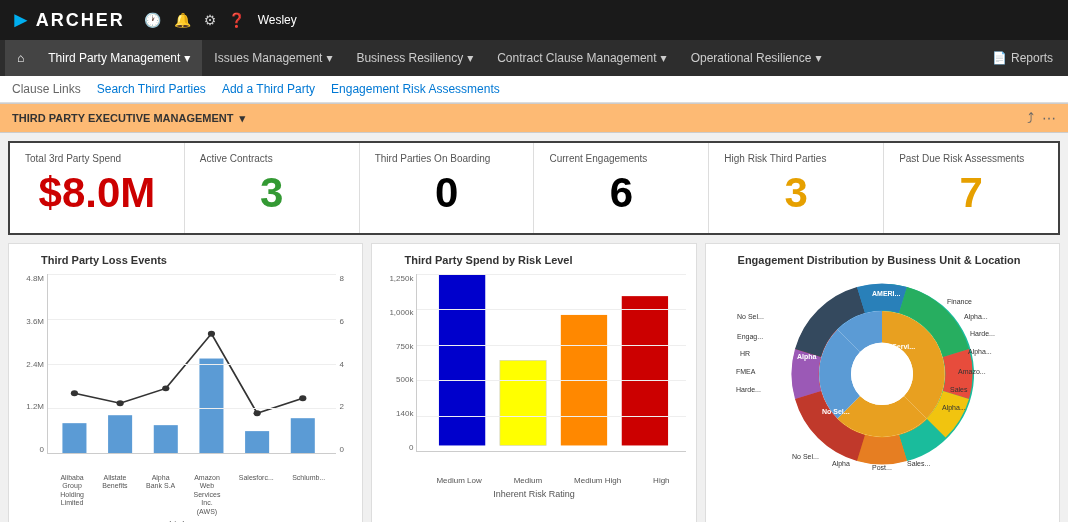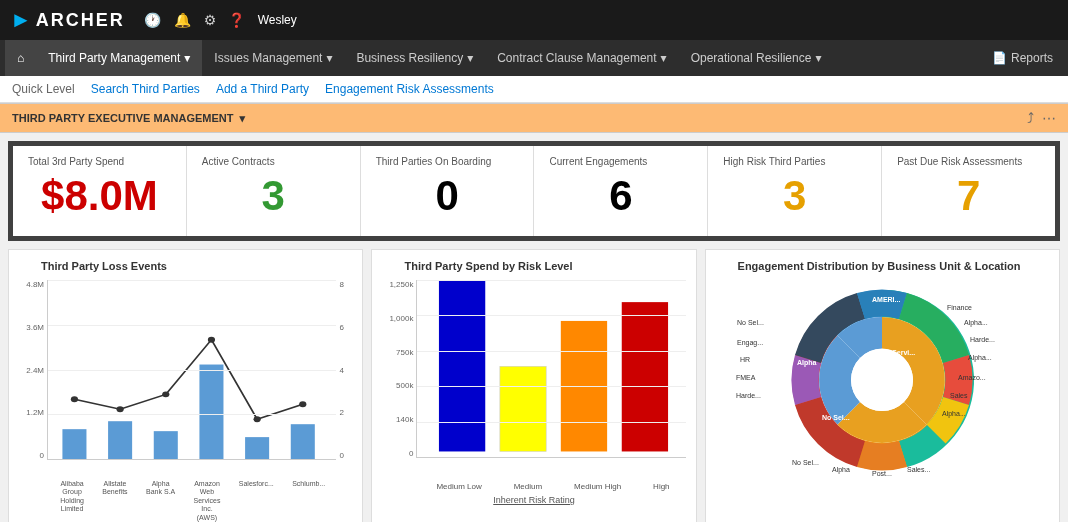--- a/index.html
+++ b/index.html
@@ -125,21 +125,21 @@
       gap: 6px;
     }
     .dashboard-actions { display: flex; gap: 8px; color: #666; font-size: 14px; cursor: pointer; }
 
     
     .kpi-row {
       display: flex;
       gap: 0;
       background: white;
       margin: 8px;
-      border: 5px solid #404040;
+      border: 2px solid #404040;
     }
     .kpi-card {
       flex: 1;
       padding: 10px 15px;
       border-right: 1px solid #ddd;
       min-height: 90px;
     }
     .kpi-card:last-child { border-right: none; }
     .kpi-label {
       font-size: 10px;
@@ -186,21 +186,20 @@
       justify-content: center;
       align-items: center;
       height: 200px;
     }
 
     .x-axis-label {
       font-size: 9px;
       color: #555;
       text-align: center;
       margin-top: 2px;
-      text-decoration: underline;
     }
   </style>
 </head>
 <body>
 
 <div class="top-bar">
   <div class="logo">
     <span class="logo-arrow">►</span>
     <span class="logo-text">ARCHER</span>
   </div>
@@ -238,21 +237,21 @@
     <span>▾</span>
   </div>
   <div class="nav-spacer"></div>
   <div class="reports-btn">
     <span>📄</span>
     <span>Reports</span>
   </div>
 </div>
 
 <div class="quick-links">
-  <span class="label">Quick Level</span>
+  <span class="label">Clause Links</span>
   <a>Search Third Parties</a>
   <a>Add a Third Party</a>
   <a>Engagement Risk Assessments</a>
 </div>
 
 <div class="dashboard-header">
   <div class="dashboard-title">
     <span>THIRD PARTY EXECUTIVE MANAGEMENT</span>
     <span>▾</span>
   </div>

